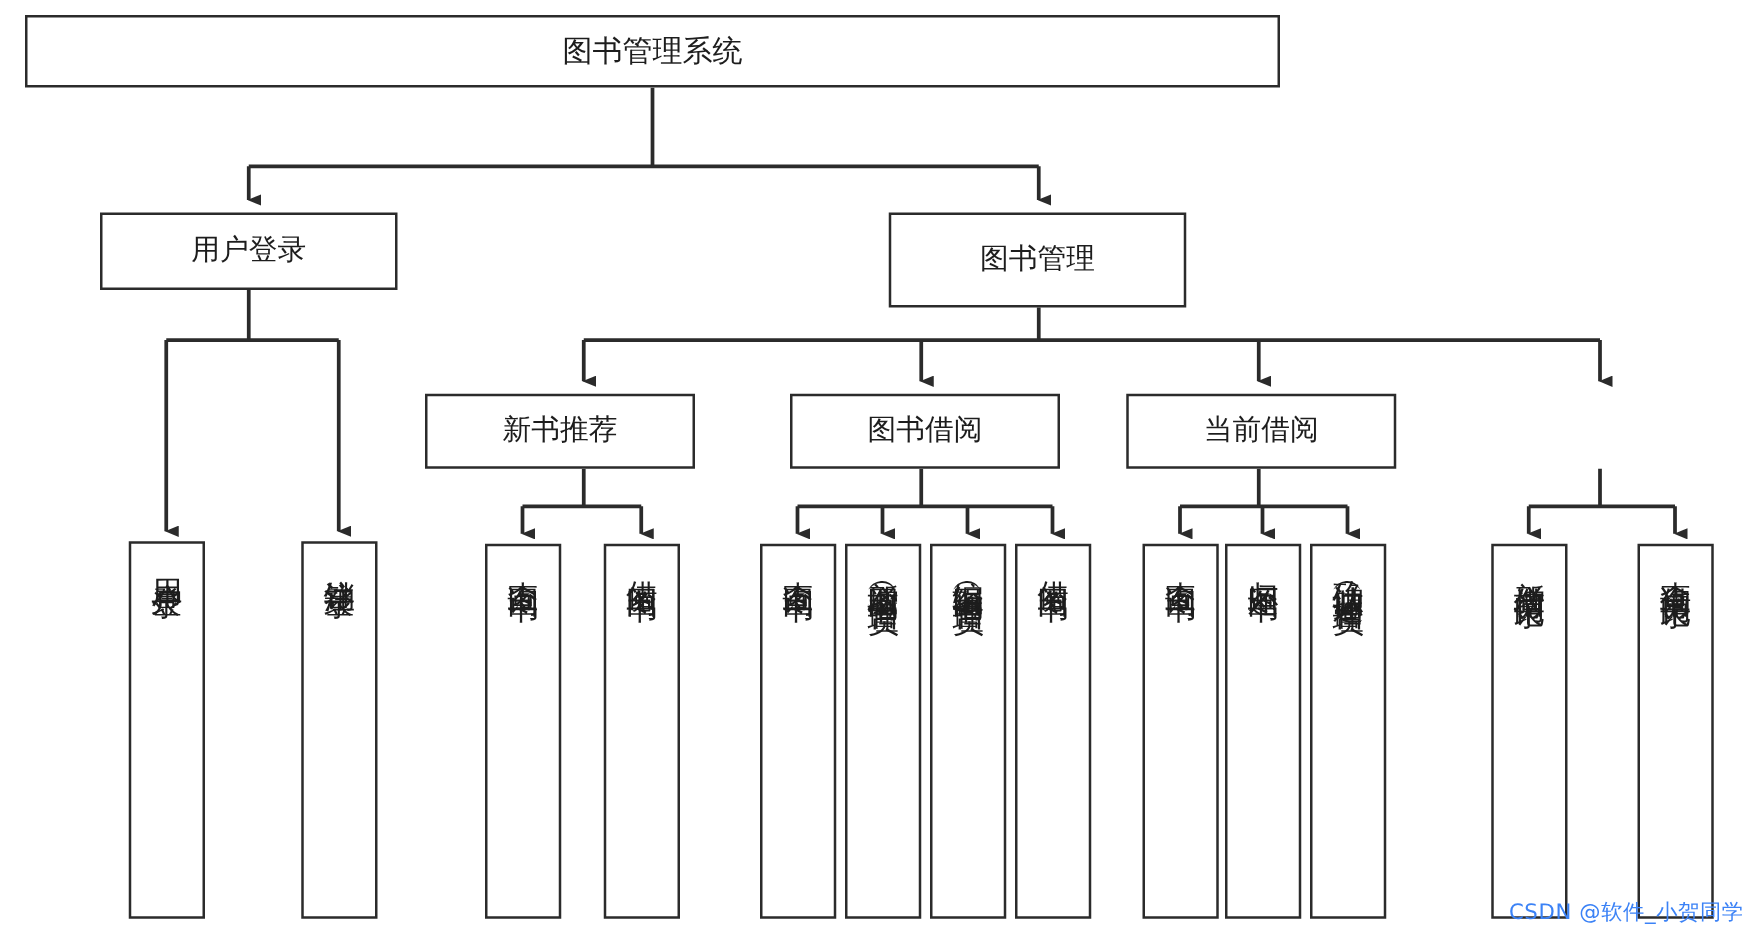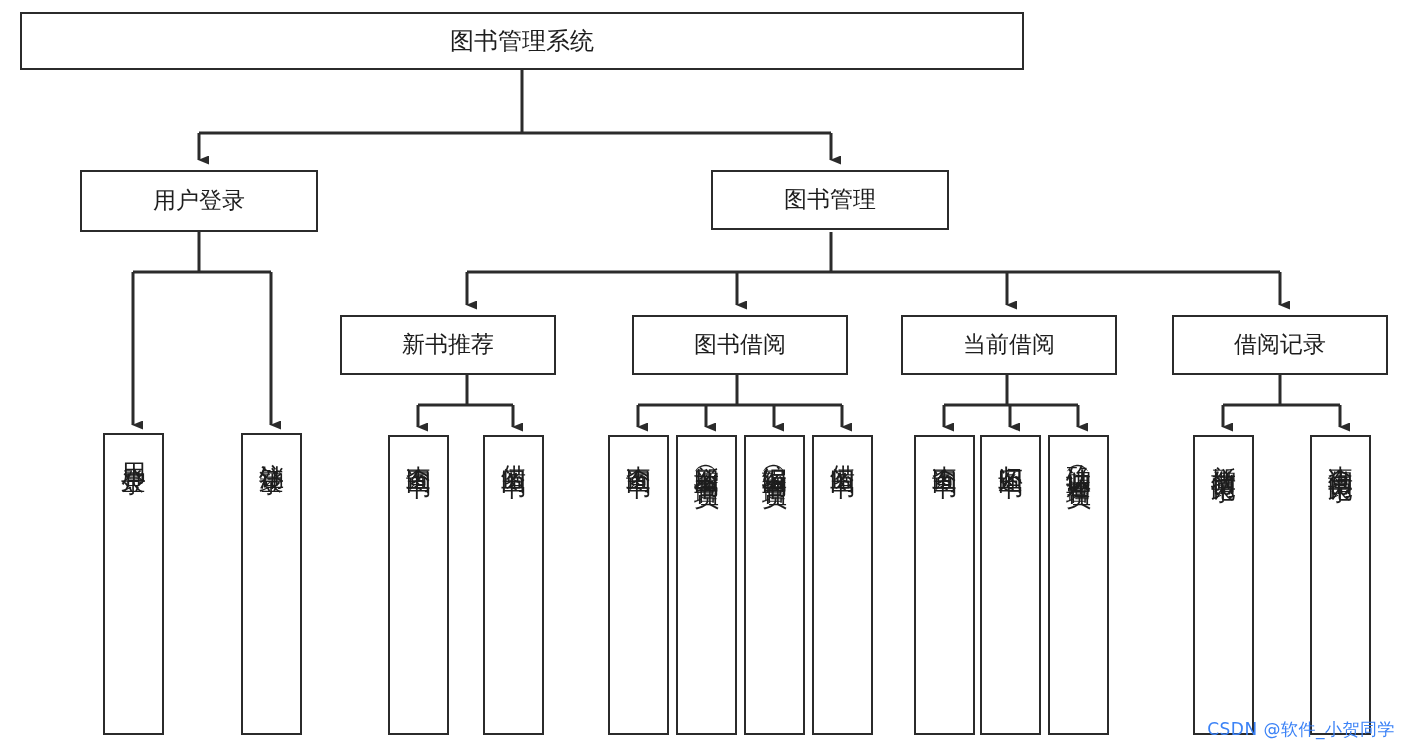--- a/index.html
+++ b/index.html
@@ -131,39 +131,36 @@
   </svg>
 
   <div class="node horiz root" style="left:20px; top:12px; width:1004px; height:58px;">
     <span class="label">图书管理系统</span>
   </div>
 
   <div class="node horiz" style="left:80px; top:170px; width:238px; height:62px;">
     <span class="label">用户登录</span>
   </div>
 
-  <div class="node horiz" style="left:711px; top:170px; width:238px; height:60px;">
+  <div class="node horiz" style="left:711px; top:170px; width:238px; height:76px;">
     <span class="label">图书管理</span>
   </div>
 
   <div class="node horiz" style="left:340px; top:315px; width:216px; height:60px;">
     <span class="label">新书推荐</span>
   </div>
 
   <div class="node horiz" style="left:632px; top:315px; width:216px; height:60px;">
     <span class="label">图书借阅</span>
   </div>
 
   <div class="node horiz" style="left:901px; top:315px; width:216px; height:60px;">
     <span class="label">当前借阅</span>
   </div>
 
-  <div class="node horiz" style="left:1172px; top:315px; width:216px; height:60px;">
-    <span class="label">借阅记录</span>
-  </div>
 
   <div class="node vert" style="left:103px; top:433px; width:61px; height:302px;">
     <span class="label">用户登录</span>
   </div>
 
   <div class="node vert" style="left:241px; top:433px; width:61px; height:302px;">
     <span class="label">注销登录</span>
   </div>
 
   <div class="node vert" style="left:388px; top:435px; width:61px; height:300px;">

